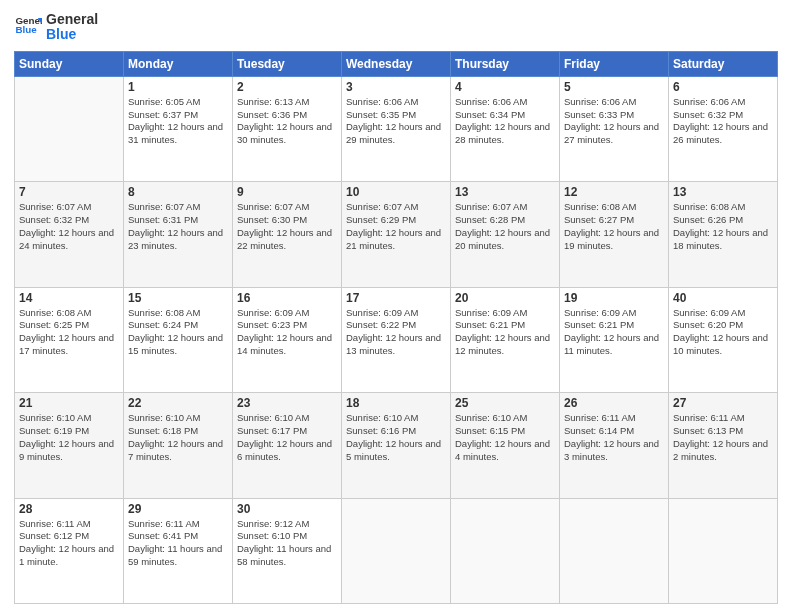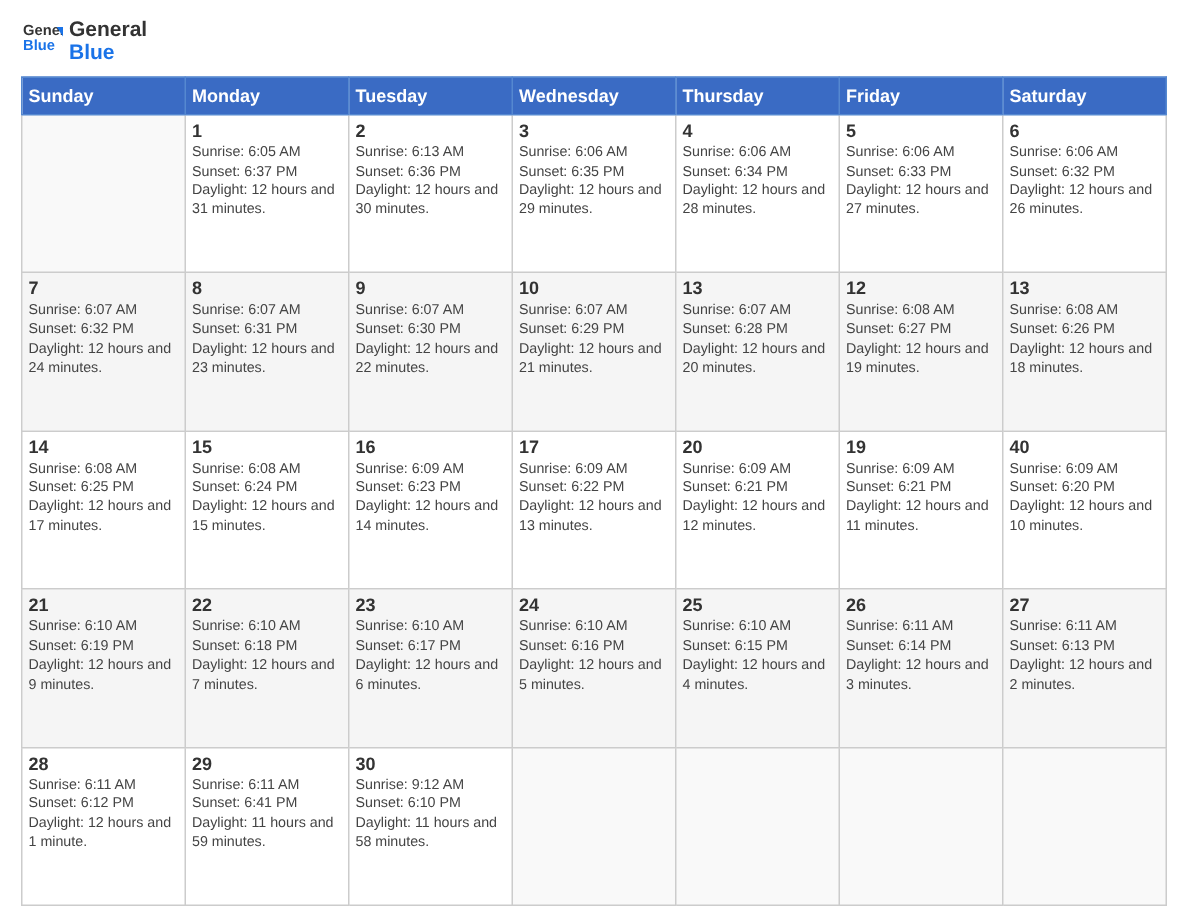--- a/index.html
+++ b/index.html
@@ -286,21 +286,21 @@
 and 7 minutes.</div>
           </td>
           <td>
             <div class="day-num">23</div>
             <div class="day-info">Sunrise: 6:10 AM
 Sunset: 6:17 PM
 Daylight: 12 hours
 and 6 minutes.</div>
           </td>
           <td>
-            <div class="day-num">24</div>
+            <div class="day-num">18</div>
             <div class="day-info">Sunrise: 6:10 AM
 Sunset: 6:16 PM
 Daylight: 12 hours
 and 5 minutes.</div>
           </td>
           <td>
             <div class="day-num">25</div>
             <div class="day-info">Sunrise: 6:10 AM
 Sunset: 6:15 PM
 Daylight: 12 hours

